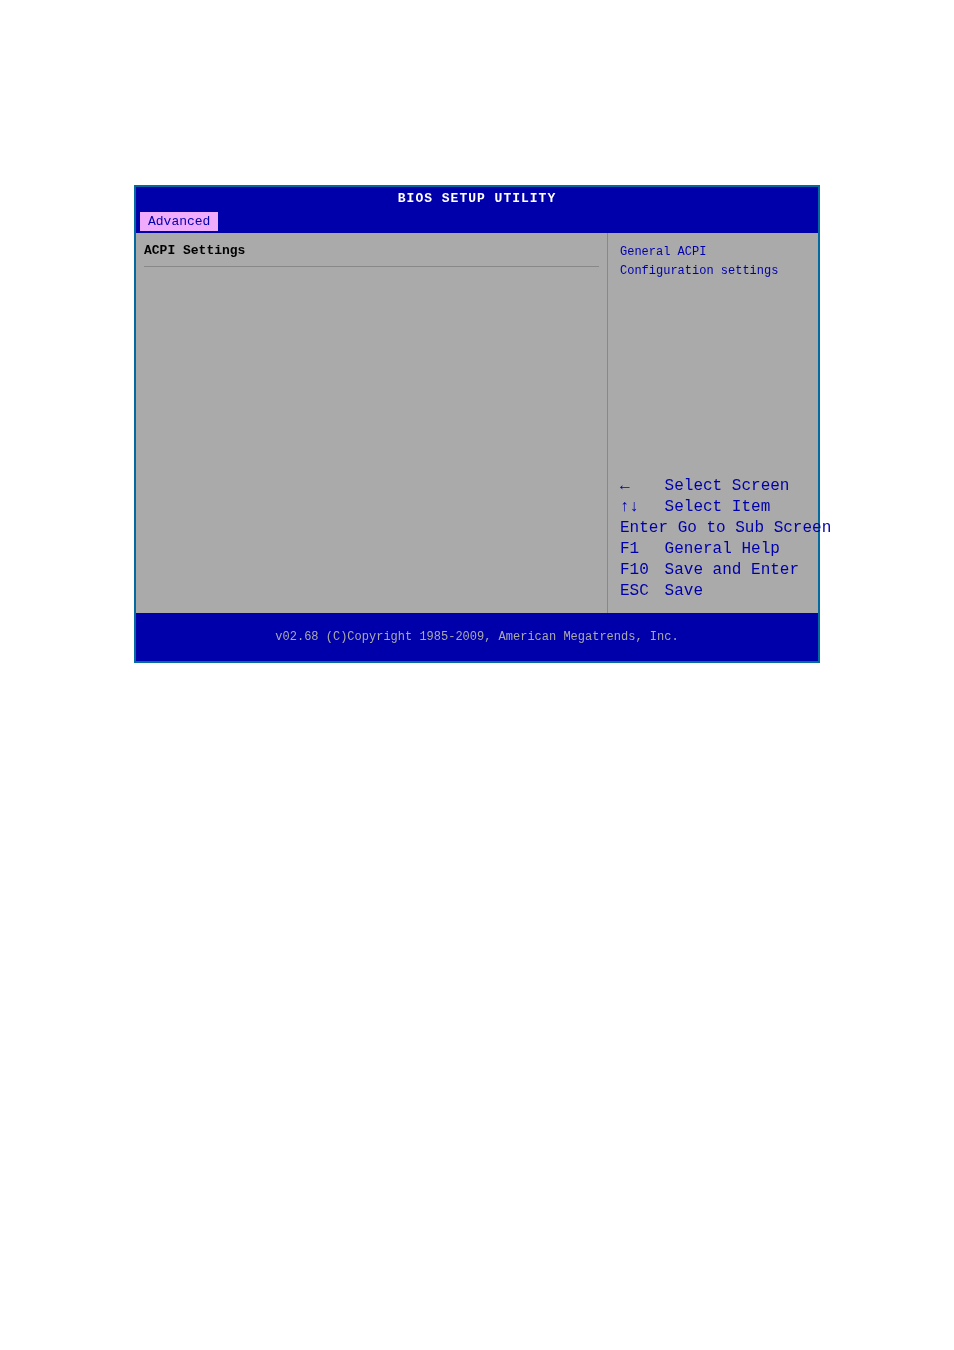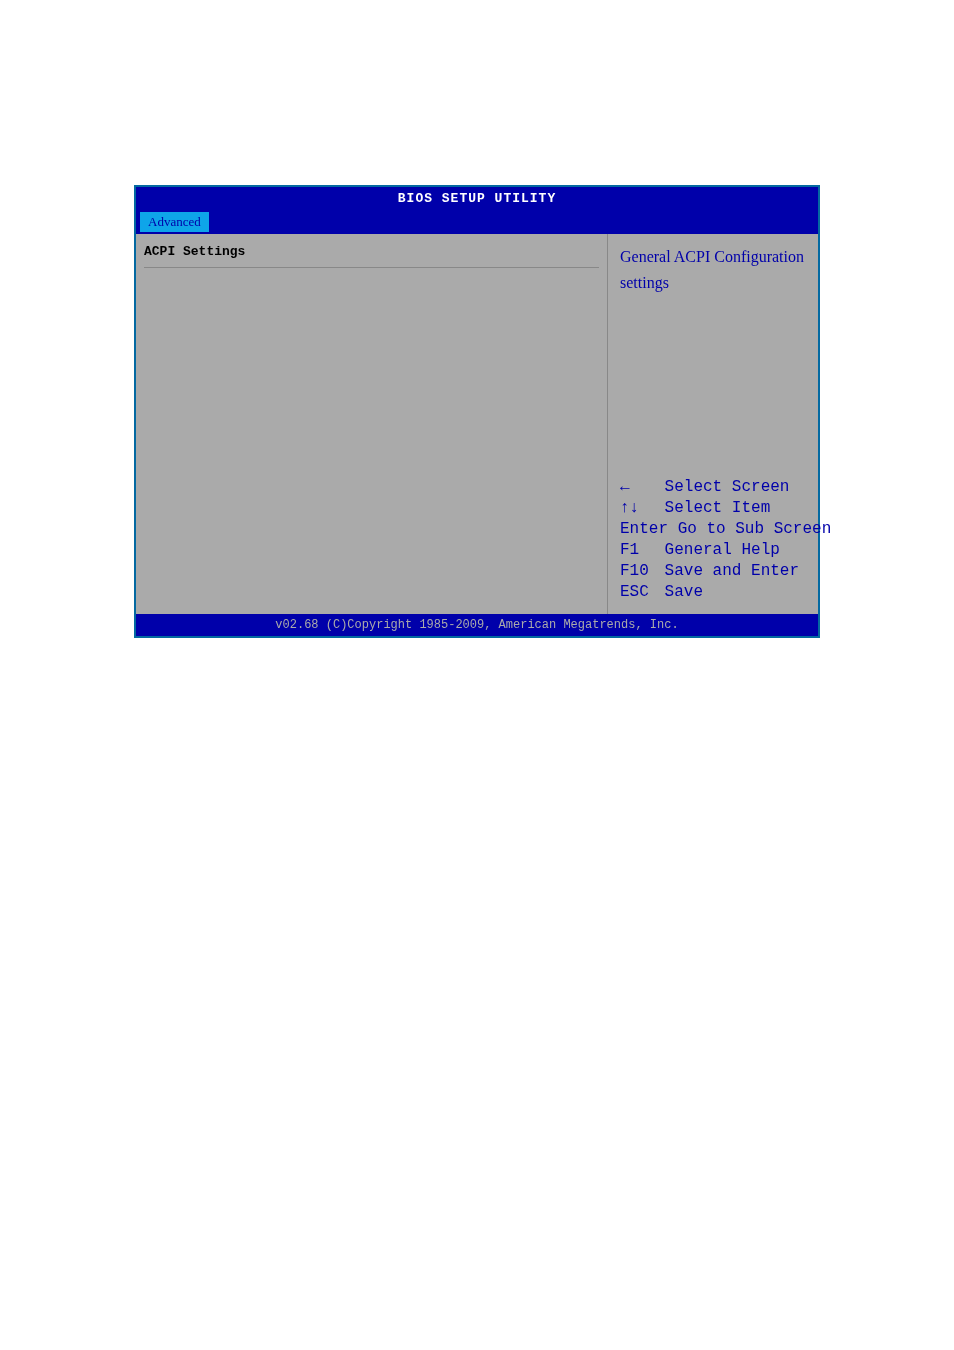--- a/index.html
+++ b/index.html
@@ -42,23 +42,22 @@
     }
 
     .nav-item {
       color: #ffffff;
       font-size: 13px;
       padding: 2px 8px;
       cursor: pointer;
     }
 
     .nav-item.active {
-      background-color: #0ea5e9;
+      background-color: #f0abfc;
       color: #0000aa;
-      font-family: Liberation Serif, serif;
     }
 
     .bios-body {
       display: flex;
       background-color: #aaaaaa;
     }
 
     .left-panel {
       flex: 1;
       padding: 10px 8px;
@@ -98,24 +97,23 @@
     .right-panel {
       width: 210px;
       padding: 10px 12px;
       display: flex;
       flex-direction: column;
       justify-content: space-between;
     }
 
     .help-text {
       color: #0000aa;
-      font-size: 16px;
+      font-size: 12px;
       line-height: 1.6;
       margin-bottom: 10px;
-      font-family: Liberation Serif, serif;
     }
 
     .key-help {
       margin-top: auto;
     }
 
     .key-row {
       color: #0000aa;
       font-size: 16px;
       margin-bottom: 3px;
@@ -124,21 +122,21 @@
 
     .key-name {
       display: inline-block;
       min-width: 35px;
     }
 
     .bios-footer {
       background-color: #0000aa;
       color: #aaaaaa;
       text-align: center;
-      padding: 4px 0;
+      padding: 17px 0;
       font-size: 12px;
     }
   </style>
 </head>
 <body>
 
 <div class="bios-container">
 
   <div class="bios-title-bar">
     <span>BIOS SETUP UTILITY</span>

